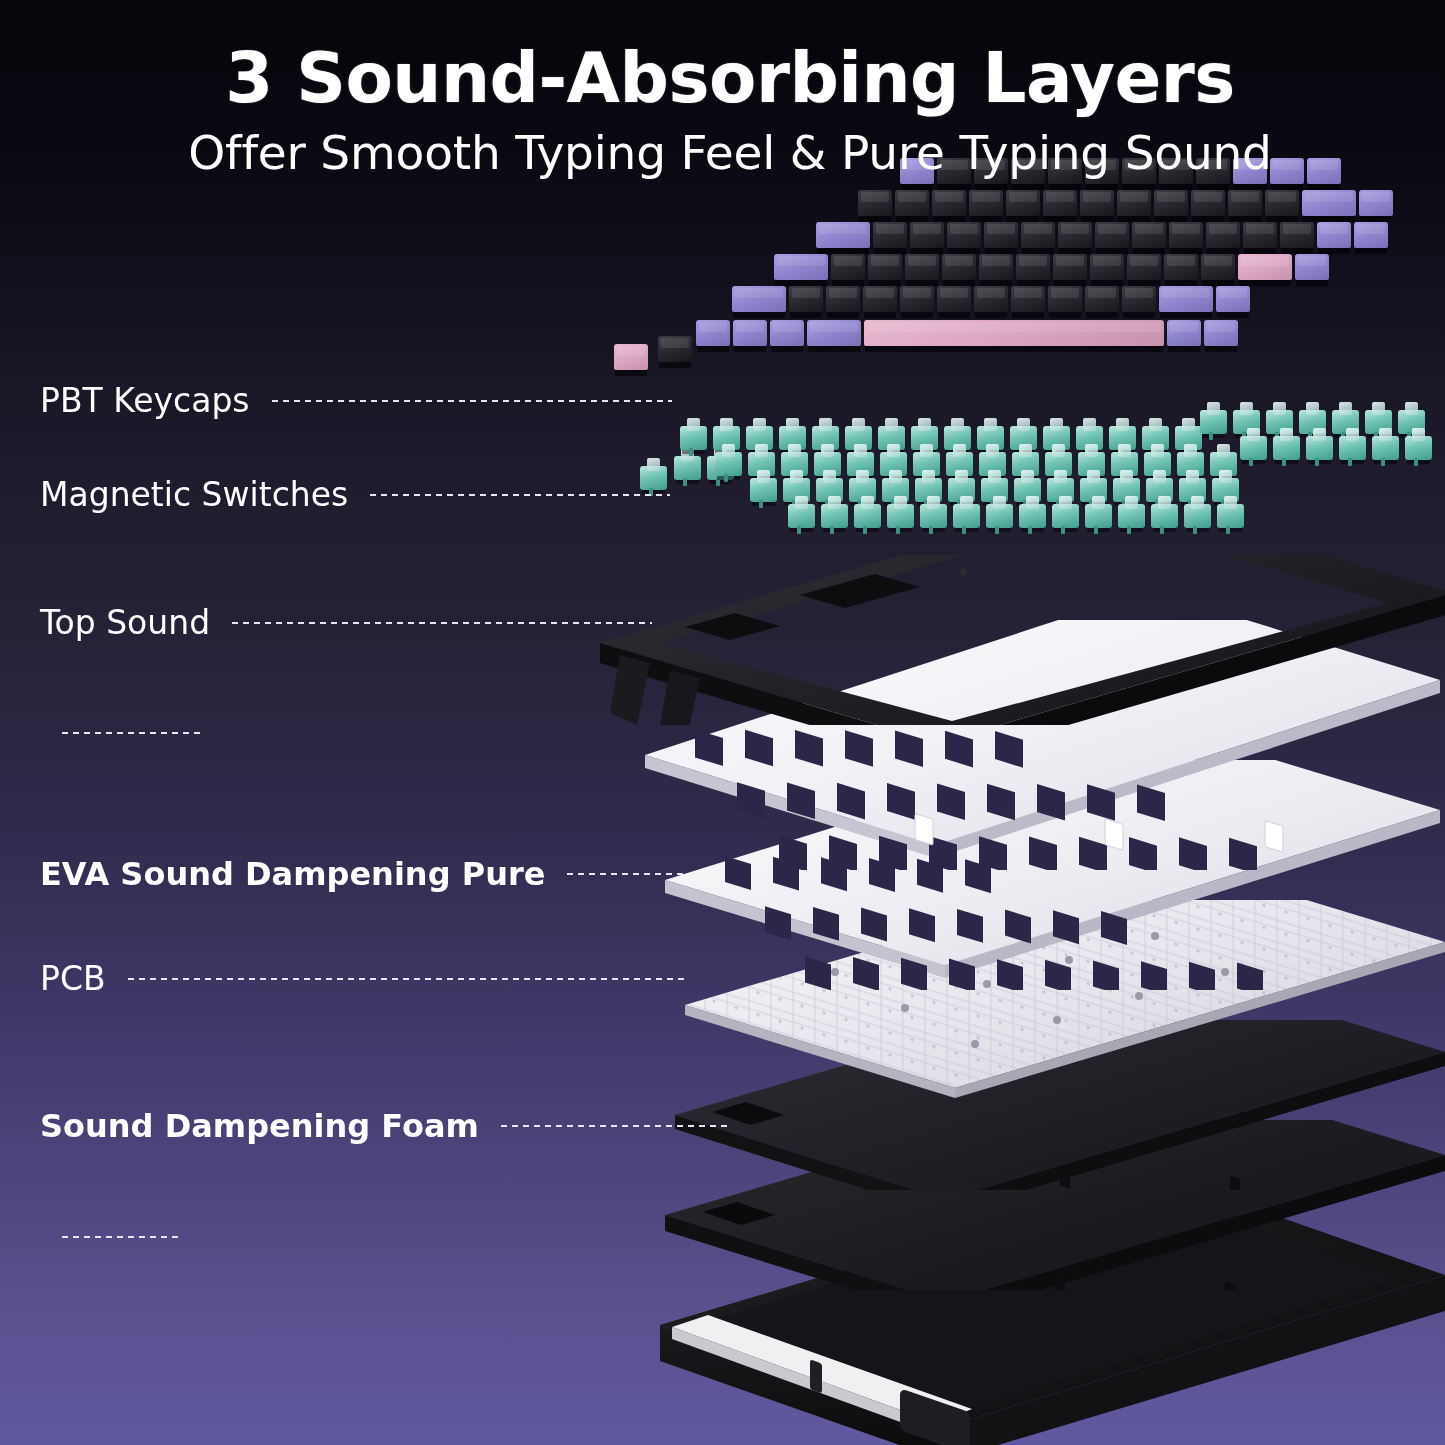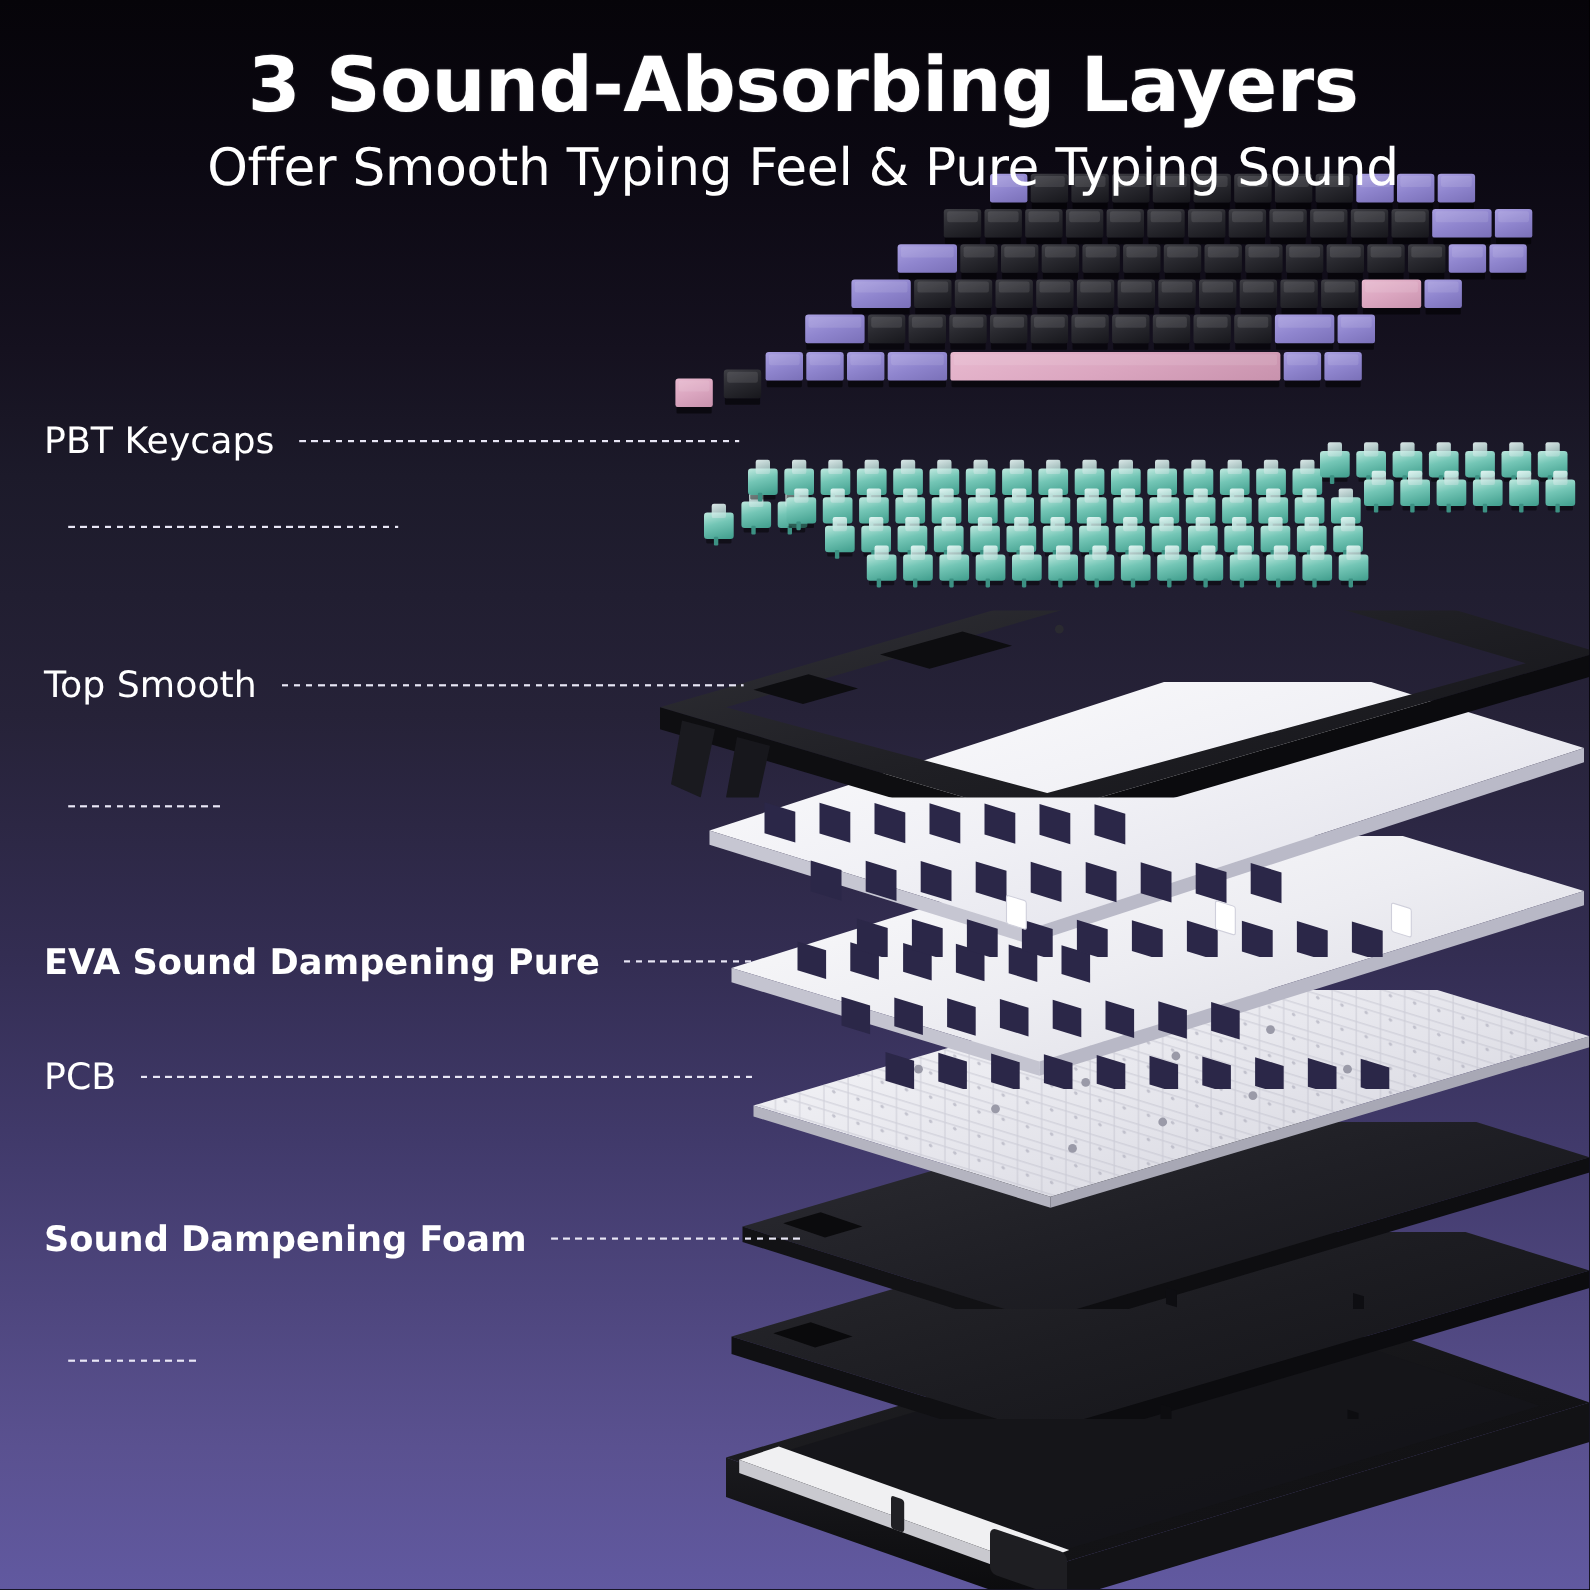--- a/index.html
+++ b/index.html
@@ -539,24 +539,25 @@
     <div class="title">3 Sound-Absorbing Layers</div>
     <div class="subtitle">Offer Smooth Typing Feel &amp; Pure Typing Sound</div>
   </div>
 
   <div id="labels">
       <div class="label-row" style="top: 352px; margin-top: 32px;">
         <div class="label-text thin">PBT Keycaps</div>
         <div class="leader" style="width: 400px;"></div>
       </div>
       <div class="label-row" style="top: 478px;">
+        <div class="label-text thin">Magnetic Switches</div>
         <div class="leader" style="width: 300px;"></div>
       </div>
       <div class="label-row" style="top: 606px;">
-        <div class="label-text thin">Top Smooth</div>
+        <div class="label-text thin">Top Sound</div>
         <div class="leader" style="width: 420px;"></div>
       </div>
       <div class="label-row" style="top: 732px;">
         <div class="leader" style="width: 140px;"></div>
       </div>
       <div class="label-row" style="top: 858px;">
         <div class="label-text bold">EVA Sound Dampening Pure</div>
         <div class="leader" style="width: 120px;"></div>
       </div>
       <div class="label-row" style="top: 962px;">

